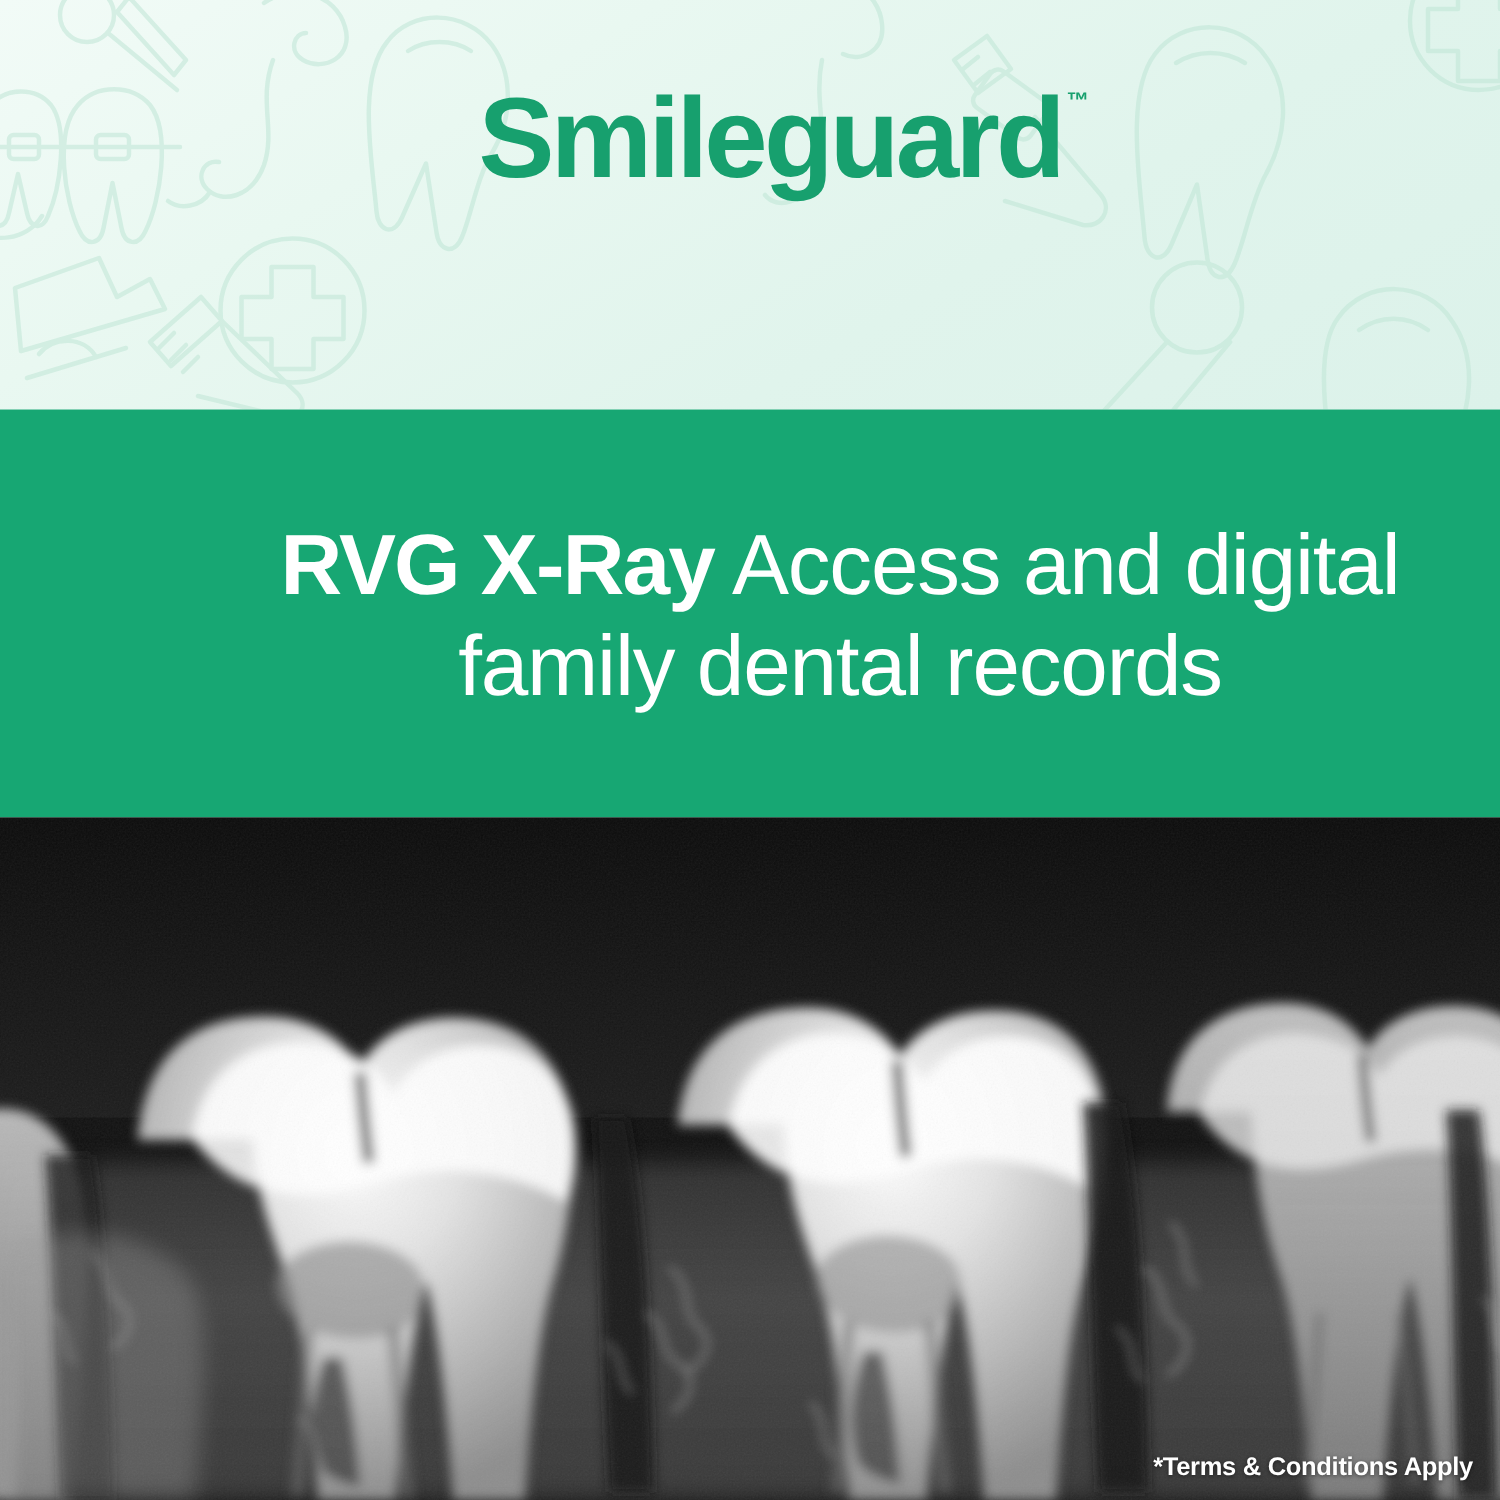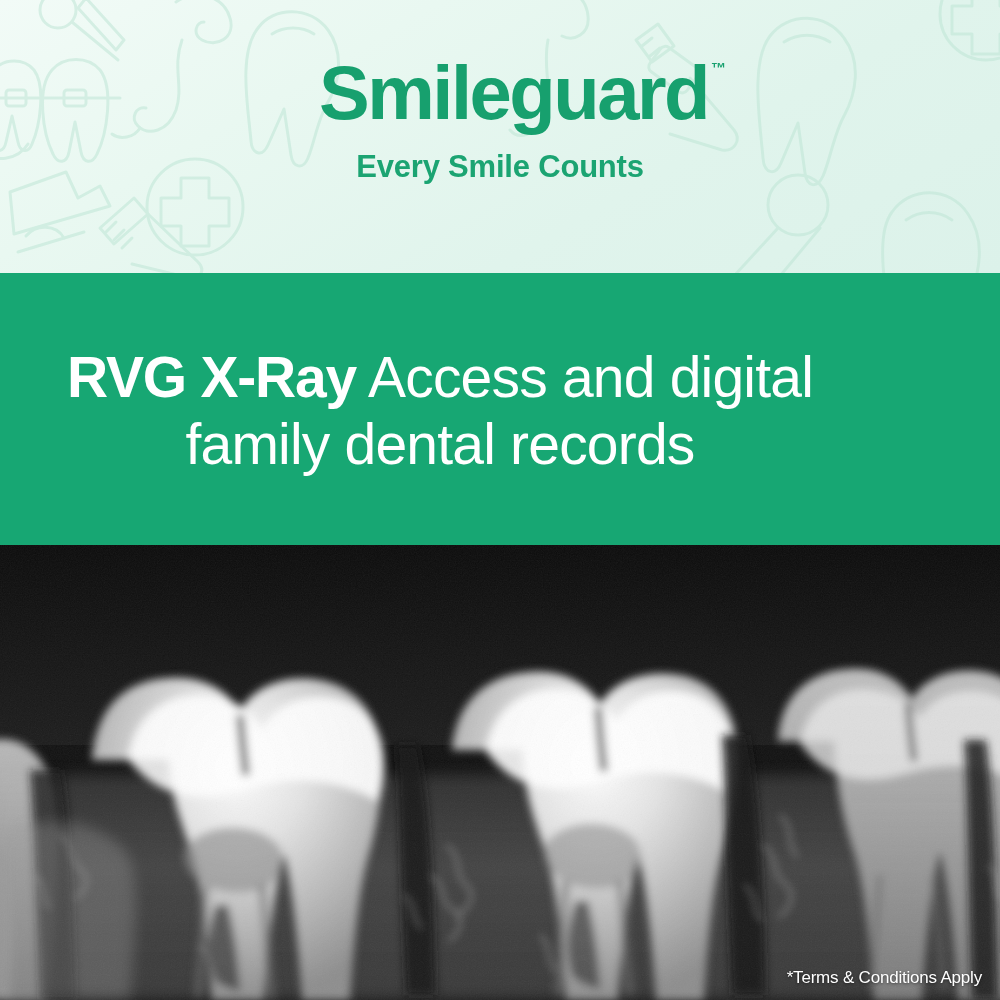--- a/index.html
+++ b/index.html
@@ -60,21 +60,21 @@
     color:#1BA472;
     line-height:1;
   }
 
   
   .green-band{
     position:absolute;left:0;top:273px;width:1000px;height:272px;
     background:#17A773;
     display:flex;
     align-items:center;
-    justify-content:flex-start;
+    justify-content:flex-end;
   }
   .headline{
     width:880px;
     text-align:center;
     color:#ffffff;
     font-size:57px;
     line-height:1.18;
     font-weight:400;
     letter-spacing:-0.8px;
     padding-top:4px;
@@ -85,21 +85,21 @@
   .xray{
     position:absolute;left:0;top:545px;width:1000px;height:455px;
     background:#111111;
     overflow:hidden;
   }
   .xray svg{display:block;}
   .terms{
     position:absolute;right:18px;bottom:12px;
     color:#ffffff;
     font-size:17px;
-    font-weight:400;
+    font-weight:700;
     letter-spacing:-0.2px;
     text-shadow:0 1px 3px rgba(0,0,0,.55);
     margin-top:42px;
   }
 </style>
 </head>
 <body>
 
 <div class="banner">
 
@@ -188,21 +188,20 @@
         </g>
 
       </g>
     </svg>
 
     <div class="logo-wrap">
       <div class="logo-row">
         <span class="logo-text">Smileguard</span>
         <span class="tm">™</span>
       </div>
-      <div class="tagline">Every Smile Counts</div>
     </div>
   </div>
 
   <div class="green-band">
     <div class="headline">
       <span class="strong">RVG X-Ray</span><span> Access and digital family dental records</span>
     </div>
   </div>
 
   <div class="xray">

